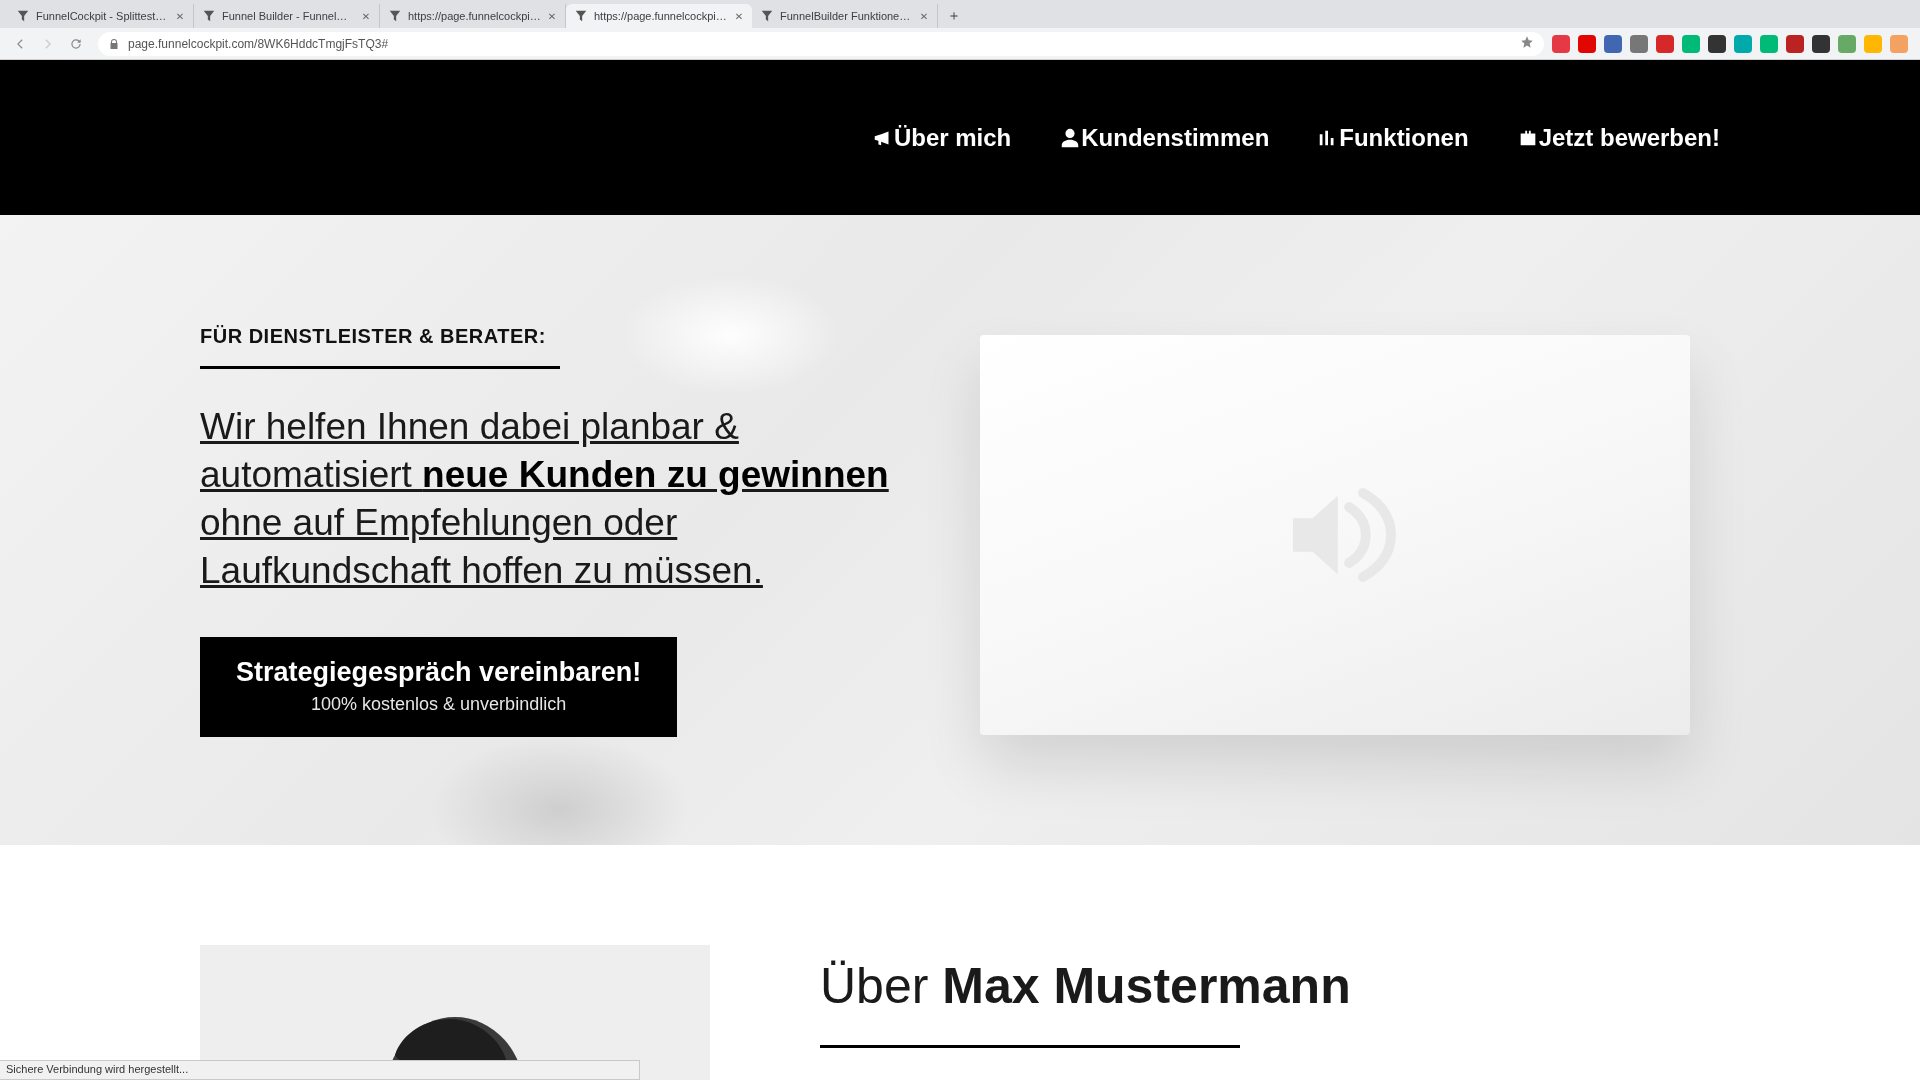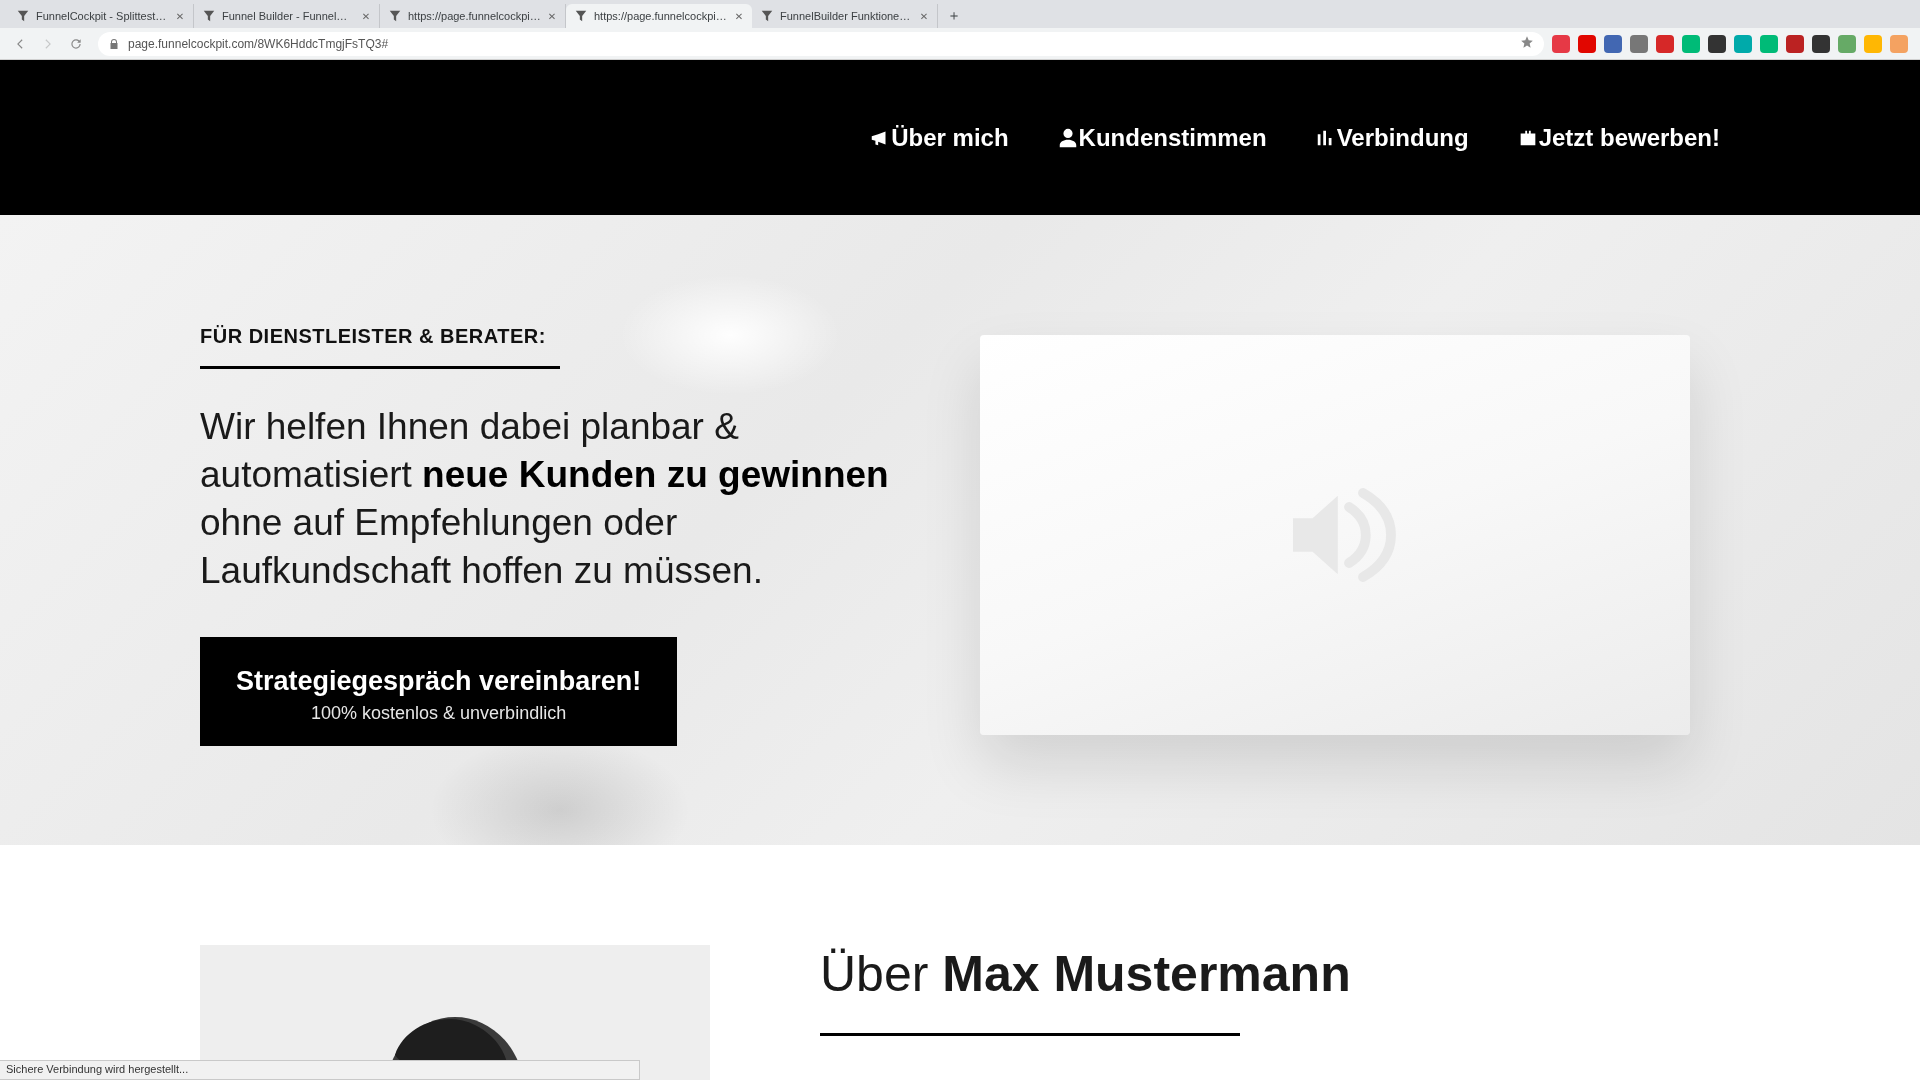--- a/index.html
+++ b/index.html
@@ -225,28 +225,29 @@
     height: 3px;
     background: #000;
     margin-top: 18px;
     margin-bottom: 34px;
   }
   .headline {
     font-size: 37px;
     line-height: 1.3;
     color: #1a1a1a;
     font-weight: 400;
+    text-decoration: underline;
   }
   .headline b { font-weight: 800; color: #000; }
   .cta {
     margin-top: 42px;
     display: inline-block;
     background: #000;
     color: #fff;
-    padding: 29px 36px 22px 36px;
+    padding: 20px 36px 22px 36px;
     text-align: center;
     cursor: pointer;
   }
   .cta-main {
     font-size: 27px;
     font-weight: 800;
   }
   .cta-sub {
     font-size: 18px;
     font-weight: 400;
@@ -284,20 +285,21 @@
   .about-photo .silhouette {
     position: absolute;
     left: 50%;
     transform: translateX(-50%);
     bottom: -10px;
   }
   .about-title {
     font-size: 50px;
     font-weight: 400;
     color: #1a1a1a;
+    margin-top: 12px;
   }
   .about-title b { font-weight: 800; }
   .about-rule {
     width: 420px;
     height: 3px;
     background: #000;
     margin-top: 30px;
   }
 
   
@@ -435,21 +437,21 @@
       <div class="nav-item">
         <svg viewBox="0 0 24 24">
             <path d="M12 12a5 5 0 100-10 5 5 0 000 10zm0 2c-5 0-9 2.5-9 6v2h18v-2c0-3.5-4-6-9-6z"></path>
           </svg>
         <span>Kundenstimmen</span>
       </div>
       <div class="nav-item">
         <svg viewBox="0 0 24 24">
             <path d="M3 20h3V8H3v12zm6 0h3V4H9v16zm6 0h3v-8h-3v8z"></path>
           </svg>
-        <span>Verbindung</span>
+        <span>Funktionen</span>
       </div>
       <div class="nav-item">
         <svg viewBox="0 0 24 24">
             <path d="M9 4h6v3h5v13H4V7h5V4zm2 0v3h2V4h-2z"></path>
           </svg>
         <span>Jetzt bewerben!</span>
       </div>
     </nav>
   </header>
 

